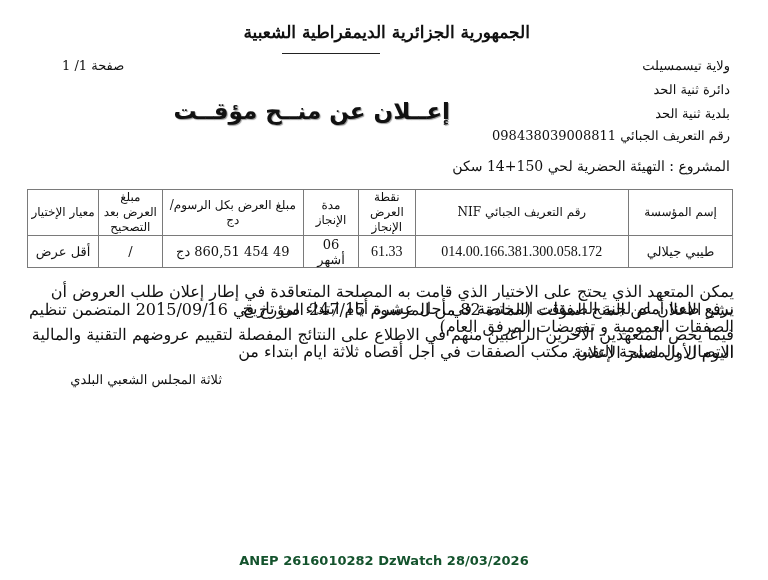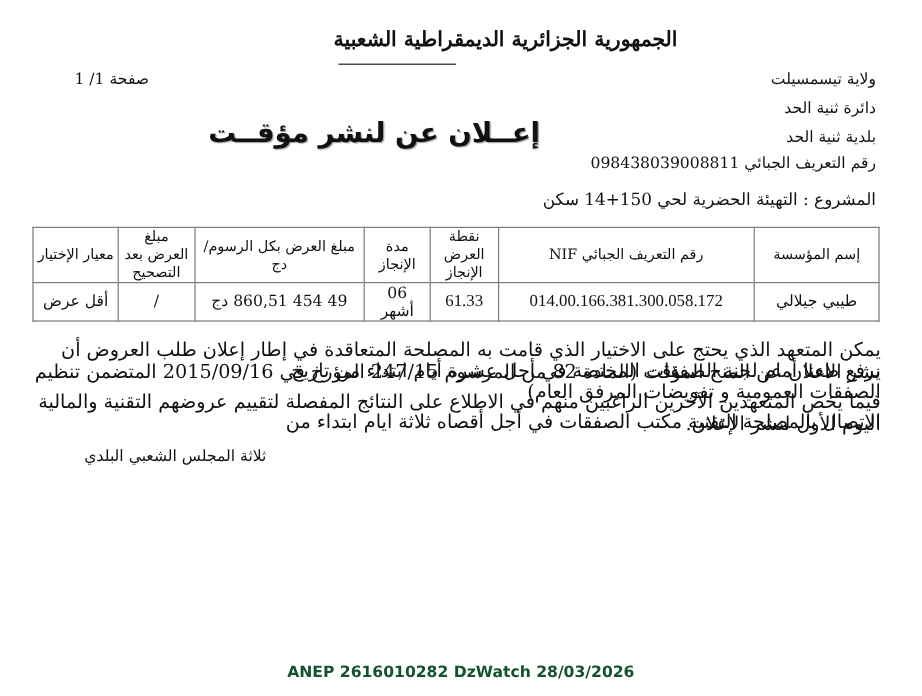--- a/index.html
+++ b/index.html
@@ -3,22 +3,22 @@
   <meta charset="utf-8">
   <style>
     html, body { margin: 0; padding: 0; }
     body {
       width: 768px; height: 580px; background: #ffffff; position: relative;
       font-family: "DejaVu Serif", serif; color: #111; overflow: hidden;
     }
     .abs { position: absolute; }
     .rtl { direction: rtl; unicode-bidi: plaintext; }
     #republic {
-      left: 230px; top: 22px; width: 300px; text-align: left;
-      font-size: 17px; font-weight: bold; white-space: nowrap; margin-left: 48px;
+      left: 230px; top: 22px; width: 300px; text-align: right;
+      font-size: 17px; font-weight: bold; white-space: nowrap;
     }
     #republic-underline { left: 282px; top: 53px; width: 98px; height: 0; border-top: 1px solid #222; }
     .hdr-line { right: 38px; font-size: 13px; white-space: nowrap; text-align: right; }
     #page-num { left: 62px; top: 58px; font-size: 13px; white-space: nowrap; }
     #title {
       left: 210px; top: 98px; width: 240px; text-align: center;
       font-family: "DejaVu Sans", sans-serif; font-size: 23px; font-weight: bold;
       color: #111; text-shadow: 1px 1px 1px #999; white-space: nowrap;
     }
     #project { right: 38px; top: 158px; font-size: 14px; white-space: nowrap; }
@@ -46,21 +46,21 @@
 <div id="republic" class="abs rtl">الجمهورية الجزائرية الديمقراطية الشعبية</div>
 <div id="republic-underline" class="abs"></div>
 
 <div class="abs hdr-line rtl" style="top:58px">ولاية تيسمسيلت</div>
 <div class="abs hdr-line rtl" style="top:82px">دائرة ثنية الحد</div>
 <div class="abs hdr-line rtl" style="top:106px">بلدية ثنية الحد</div>
 <div class="abs hdr-line rtl" style="top:128px">رقم التعريف الجبائي 098438039008811</div>
 
 <div id="page-num" class="abs rtl">صفحة 1/ 1</div>
 
-<div id="title" class="abs rtl">إعــلان عن لنشر مؤقــت</div>
+<div id="title" class="abs rtl">إعــلان عن منــح مؤقــت</div>
 
 <div id="project" class="abs rtl">المشروع : التهيئة الحضرية لحي 150+14 سكن</div>
 
 <table class="offers">
   <tbody>
       <tr class="head">
     <th style="width:105px">إسم المؤسسة</th>
     <th style="width:214px">رقم التعريف الجبائي NIF</th>
     <th style="width:52px">نقطة العرض الإنجاز</th>
     <th style="width:51px">مدة الإنجاز</th>

